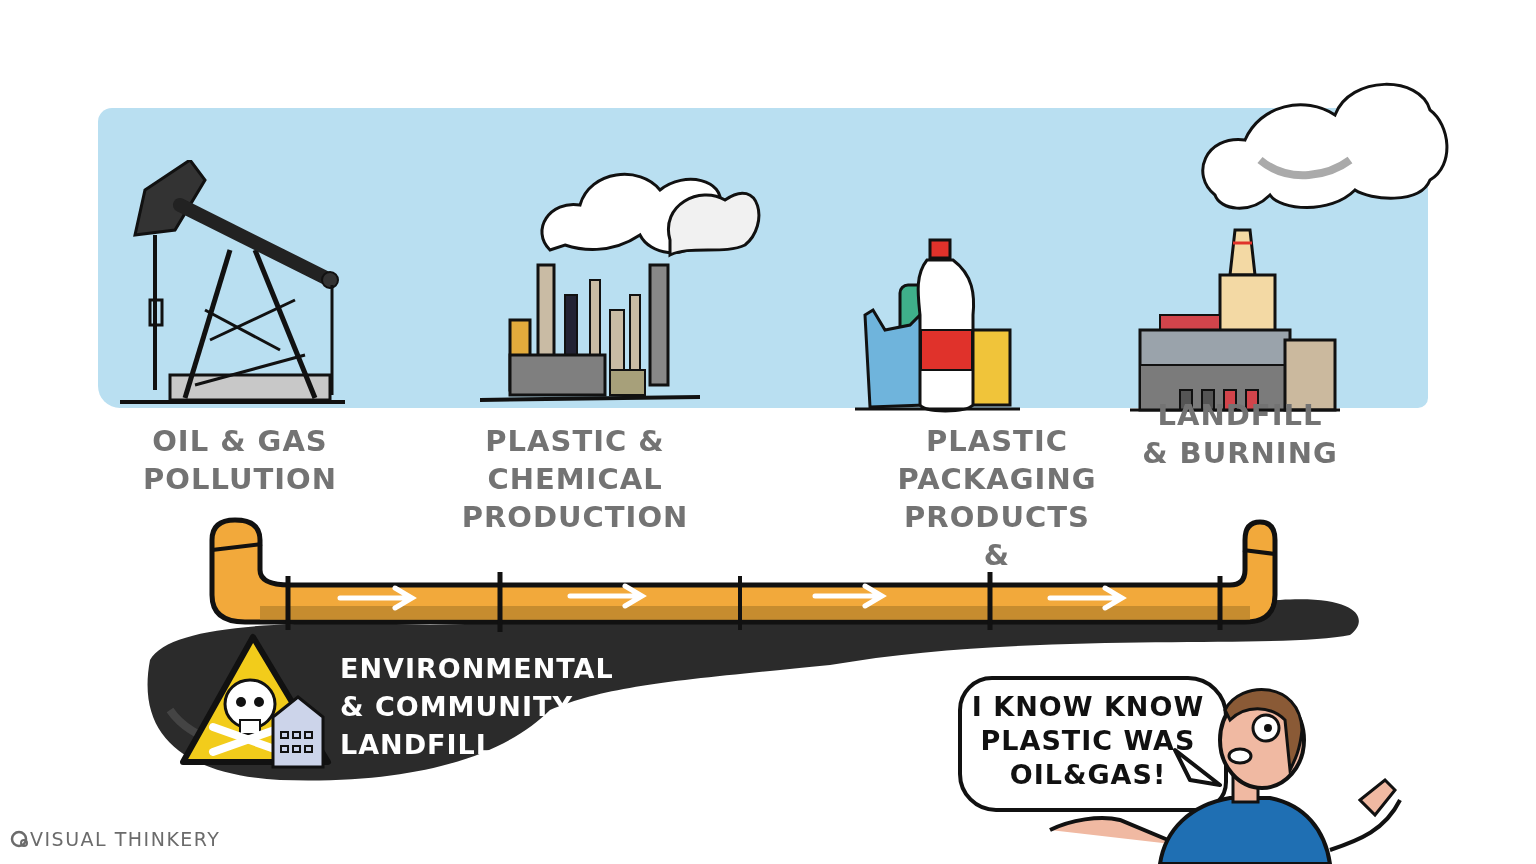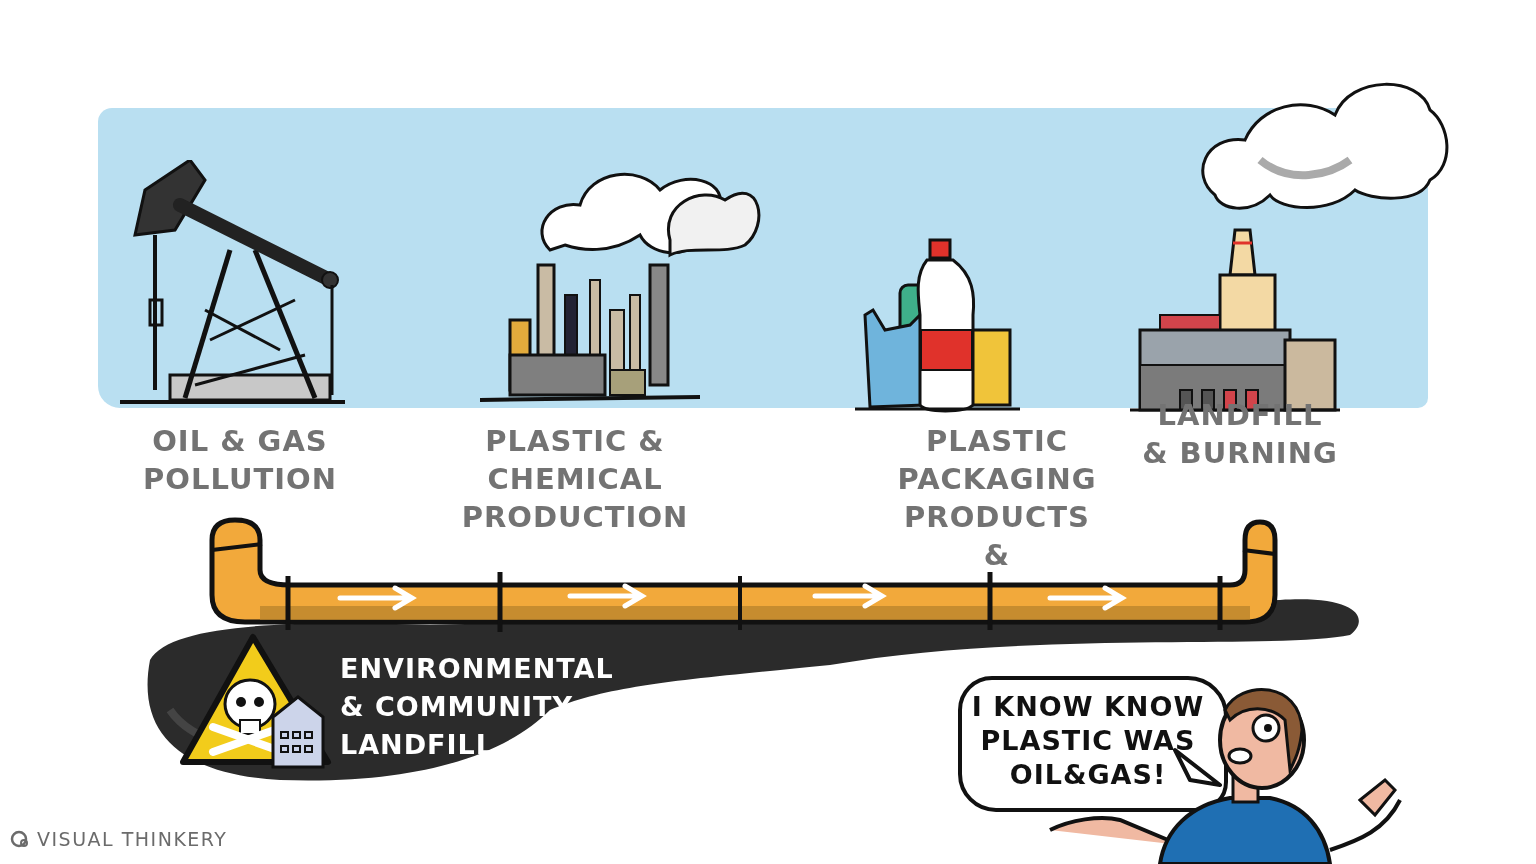--- a/index.html
+++ b/index.html
@@ -13,21 +13,21 @@
   .stage-label span { display:block; }
   .pollution-text { position:absolute; left:340px; top:650px; width:270px; text-align:left;
          color:#fff; font-weight:bold; font-size:27px; line-height:38px; letter-spacing:1px; }
   .pollution-text span { display:block; }
   .speech { position:absolute; left:958px; top:676px; width:262px; height:128px;
          border:4px solid #111; border-radius:34px 40px 30px 38px; background:#fff; }
   .speech-text { position:absolute; left:968px; top:690px; width:240px; text-align:center;
          font-weight:bold; font-size:27px; line-height:34px; color:#111; letter-spacing:1px; }
   .speech-text span { display:block; }
   .footer { position:absolute; left:10px; top:828px; color:#6b6b6b; font-size:19px;
-         letter-spacing:1.5px; display:flex; align-items:center; gap:7px; }
+         letter-spacing:1.5px; display:flex; align-items:center; gap:0; }
 </style>
 </head>
 <body>
 
 <div class="abs sky"></div>
 
 <svg class="abs" style="left:120px;top:160px" width="230" height="250">
   <rect x="50" y="215" width="160" height="25" fill="#c8c8c8" stroke="#111" stroke-width="3"></rect>
   <line x1="0" y1="242" x2="225" y2="242" stroke="#111" stroke-width="4"></line>
   <line x1="65" y1="238" x2="110" y2="90" stroke="#111" stroke-width="5"></line>

